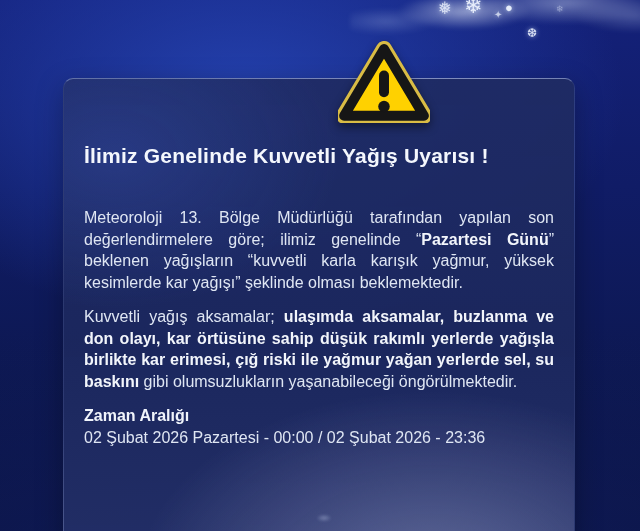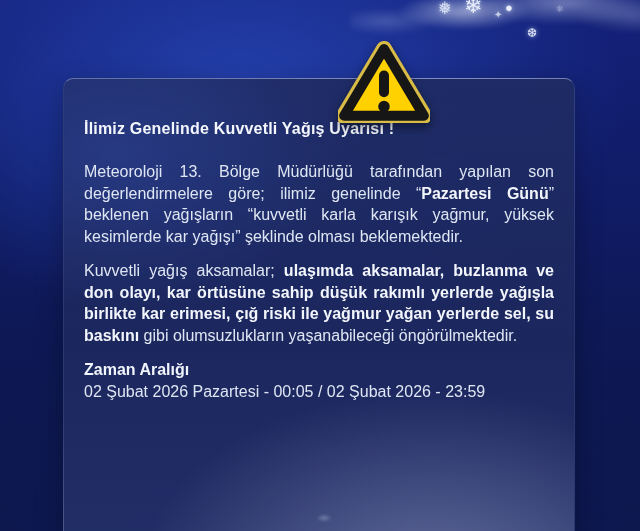--- a/index.html
+++ b/index.html
@@ -45,31 +45,31 @@
     border-top: 1px solid rgba(186,202,245,0.42);
     border-left: 1px solid rgba(150,170,225,0.14);
     border-right: 1px solid rgba(150,170,225,0.10);
     box-shadow: 0 8px 28px rgba(0,0,0,0.30);
   }
   .warning-icon {
     position: absolute; left: 274px; top: -38px; width: 92px; height: 82px;
   }
   .warning-icon svg { filter: drop-shadow(0 4px 5px rgba(0,0,0,0.45)); }
   .title {
-    margin: 0; padding-top: 41px;
-    font-size: 16px; font-weight: bold; letter-spacing: 0.2px;
+    margin: 0; padding-top: 65px;
+    font-size: 21px; font-weight: bold; letter-spacing: 0.2px;
     color: #f4f7fd;
   }
   .paragraphs p {
     margin: 0 0 13px 0;
     font-size: 16px; line-height: 21.5px;
     text-align: justify;
     color: #dfe6f3;
   }
-  .paragraphs { margin-top: 23px; }
+  .paragraphs { margin-top: 39px; }
   .paragraphs strong { color: #f2f5fb; }
   .footer { }
   .footer-label {
     font-size: 16px; font-weight: bold; line-height: 22px; color: #f0f4fb;
   }
   .footer-value {
     font-size: 16px; line-height: 22px; color: #dfe6f3;
   }
   .bottom-smudge {
     position: absolute; left: 316px; top: 514px; width: 16px; height: 8px;
@@ -105,20 +105,20 @@
 
     <h1 class="title">İlimiz Genelinde Kuvvetli Yağış Uyarısı !</h1>
 
     <div class="paragraphs" id="paragraphs">
         <p><span>Meteoroloji 13. Bölge Müdürlüğü tarafından yapılan son değerlendirmelere göre; ilimiz genelinde “</span><strong>Pazartesi Günü</strong><span>” beklenen yağışların “kuvvetli karla karışık yağmur, yüksek kesimlerde kar yağışı” şeklinde olması beklemektedir.</span></p>
         <p><span>Kuvvetli yağış aksamalar; </span><strong>ulaşımda aksamalar, buzlanma ve don olayı, kar örtüsüne sahip düşük rakımlı yerlerde yağışla birlikte kar erimesi, çığ riski ile yağmur yağan yerlerde sel, su baskını</strong><span> gibi olumsuzlukların yaşanabileceği öngörülmektedir.</span></p>
       </div>
 
     <div class="footer">
       <div class="footer-label">Zaman Aralığı</div>
-      <div class="footer-value">02 Şubat 2026 Pazartesi - 00:05 / 02 Şubat 2026 - 23:59</div>
+      <div class="footer-value">02 Şubat 2026 Pazartesi - 00:00 / 02 Şubat 2026 - 23:36</div>
     </div>
 
   </div>
 
   <div class="bottom-smudge"></div>
 
 </div>
 
 </body></html>

